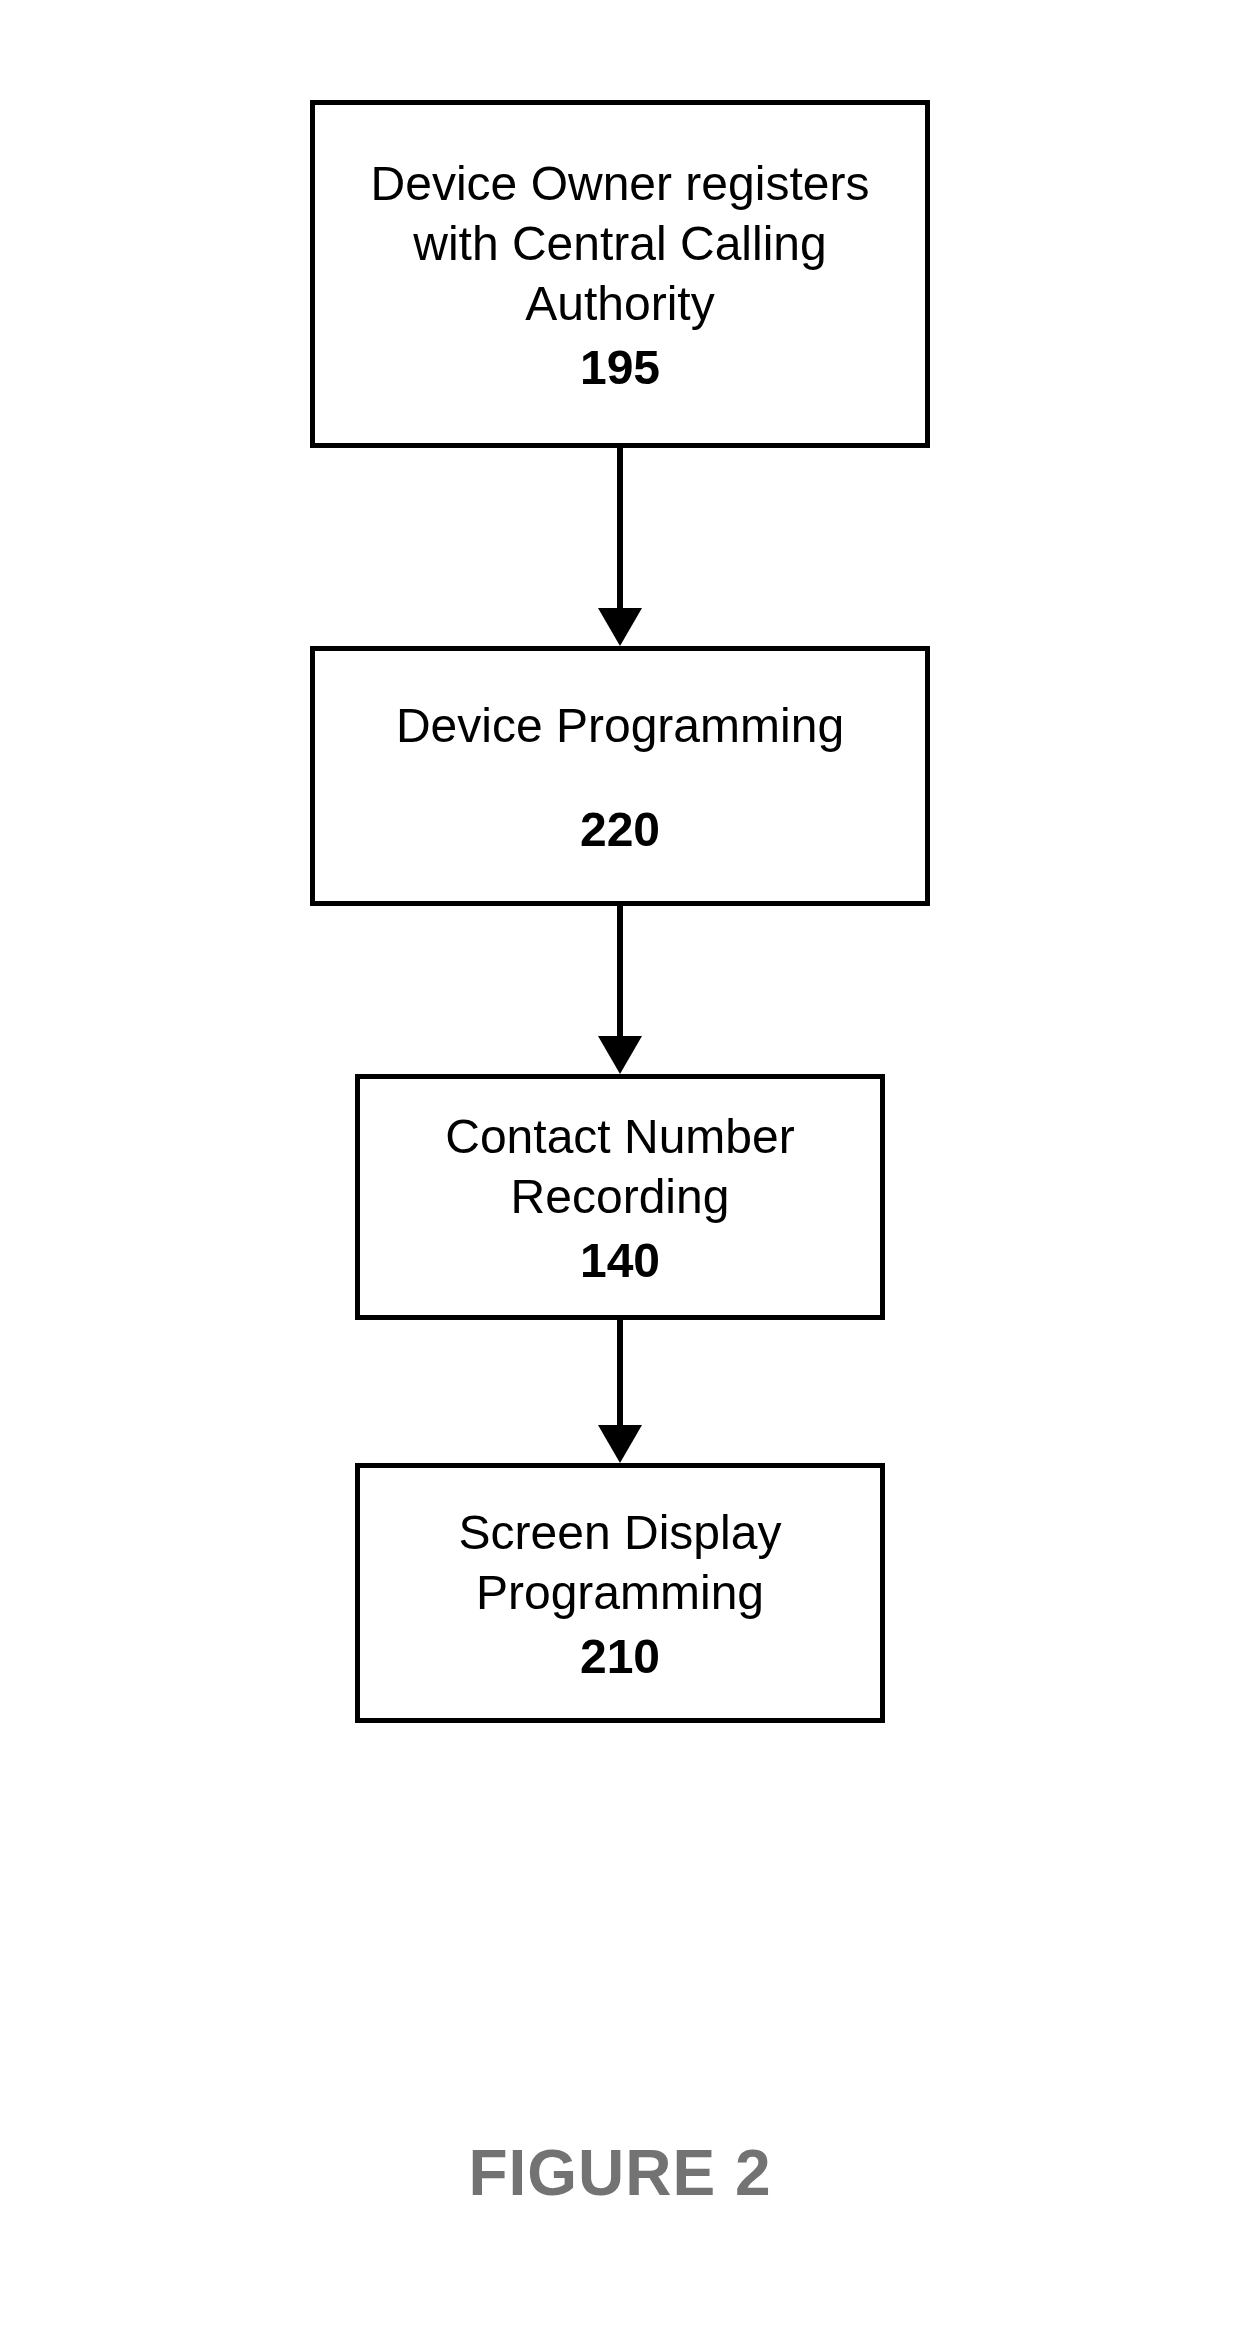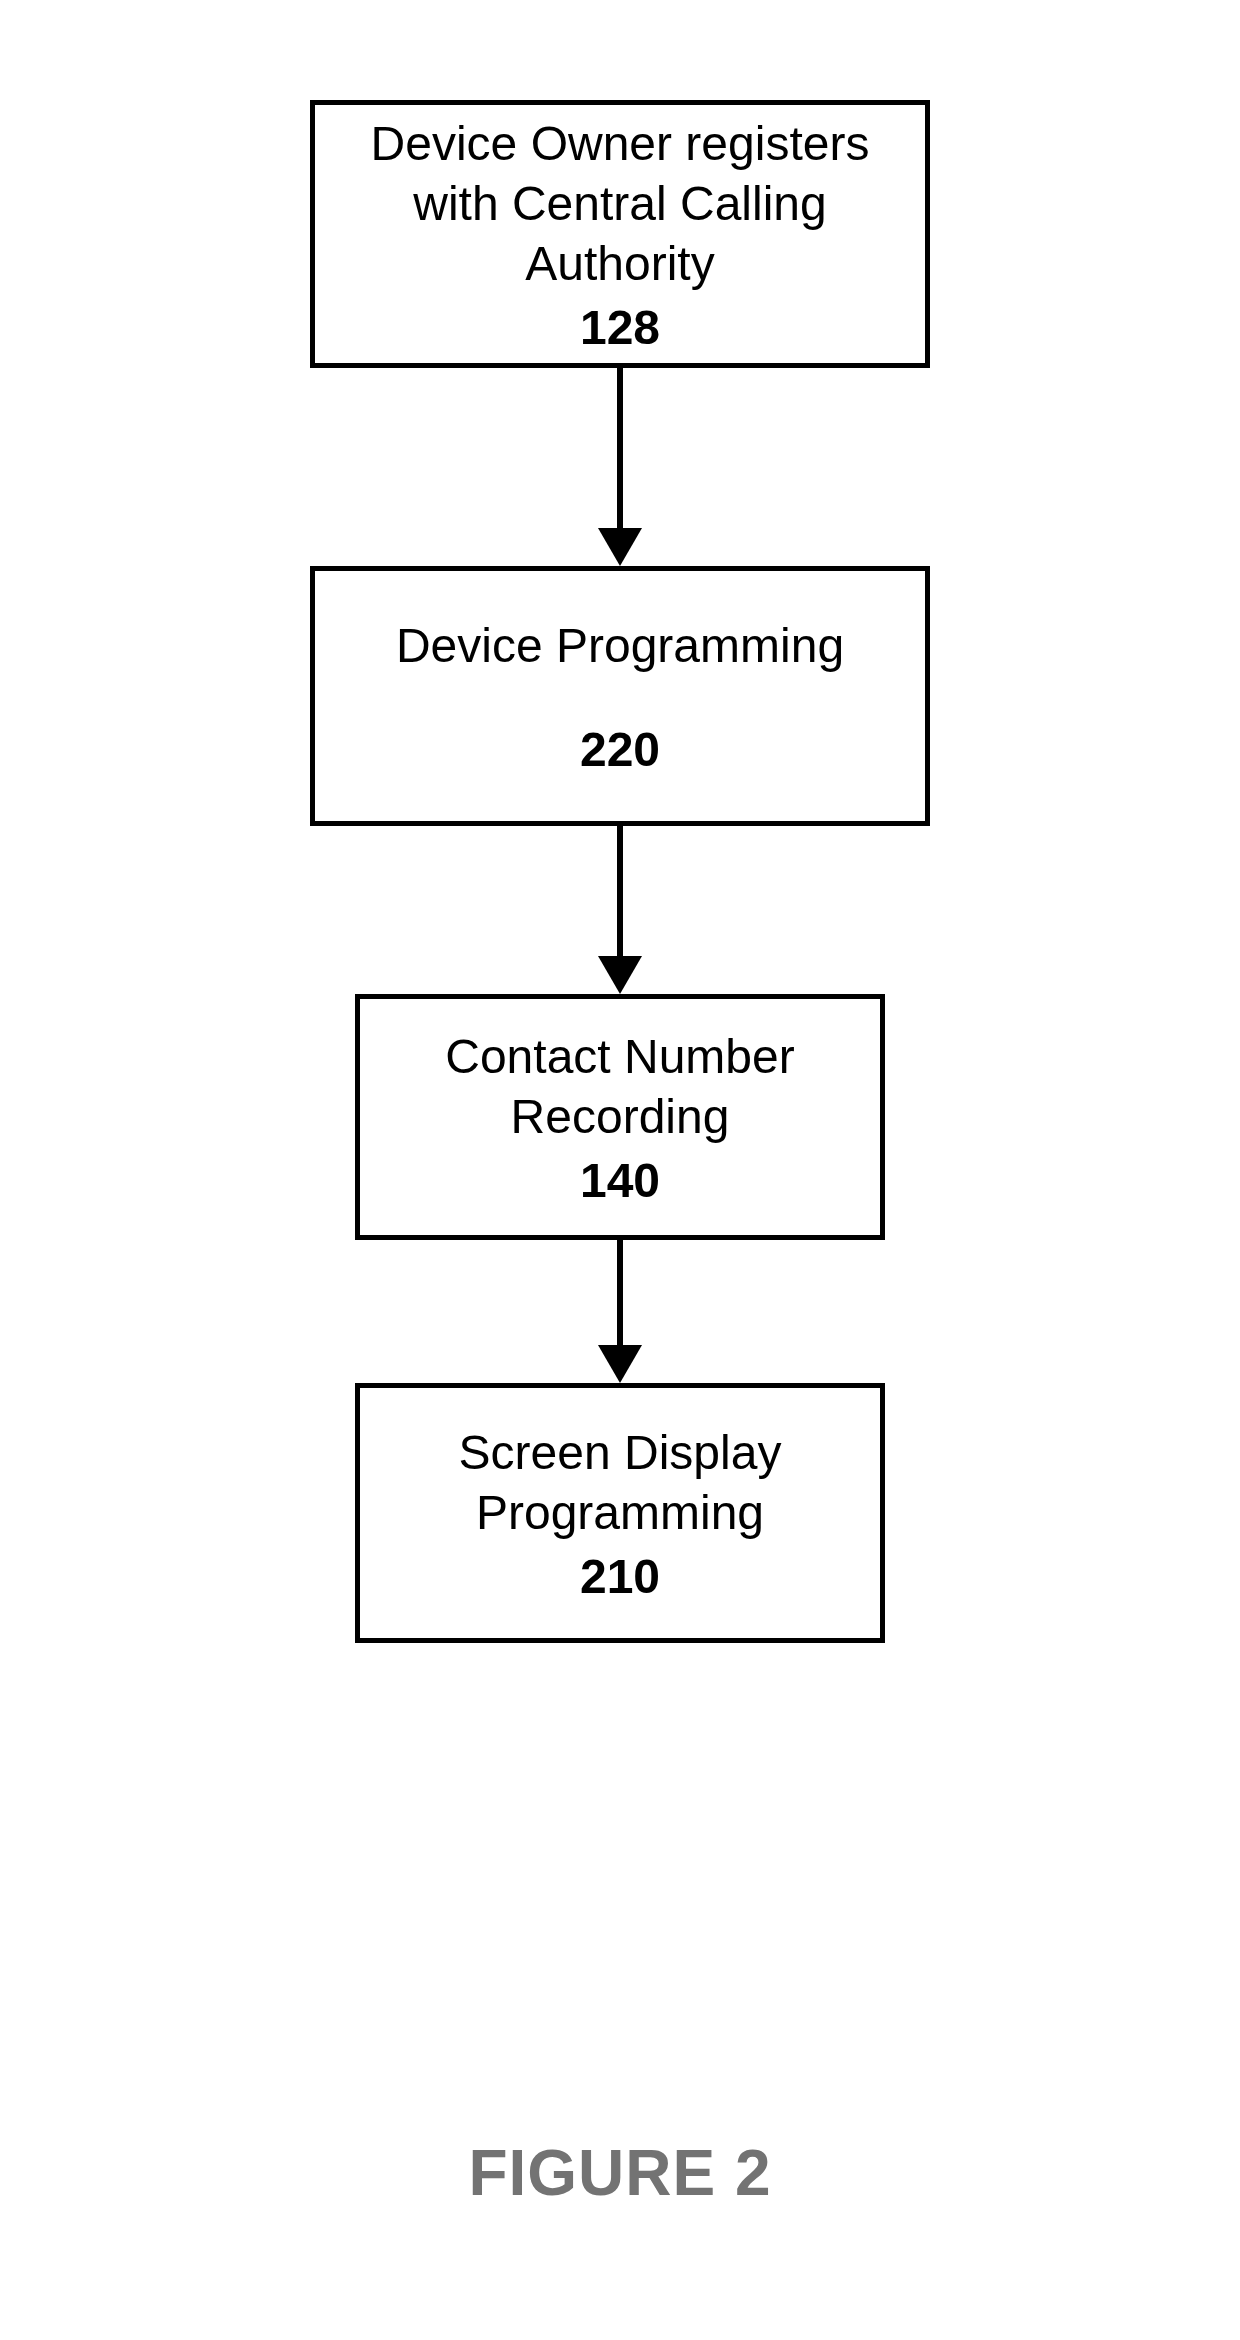--- a/index.html
+++ b/index.html
@@ -28,21 +28,21 @@
       background: #fff;
       text-align: center;
       display: flex;
       flex-direction: column;
       justify-content: center;
       align-items: center;
       padding: 30px 40px;
     }
     .box-128 {
       width: 620px;
-      height: 268px;
+      height: 348px;
     }
     .box-130 {
       width: 620px;
       height: 260px;
       gap: 40px;
     }
     .box-140 {
       width: 530px;
       height: 246px;
     }
@@ -89,21 +89,21 @@
       letter-spacing: 1px;
     }
   </style>
 </head>
 <body>
 
 <div class="flowchart">
 
   <div class="box box-128">
     <div class="box-label">Device Owner registers with Central Calling Authority</div>
-    <div class="box-number">128</div>
+    <div class="box-number">195</div>
   </div>
 
   <div class="arrow-container">
     <div class="arrow-line" style="height:160px"></div>
     <div class="arrow-head"></div>
   </div>
 
   <div class="box box-130">
     <div class="box-label">Device Programming</div>
     <div class="box-number">220</div>

